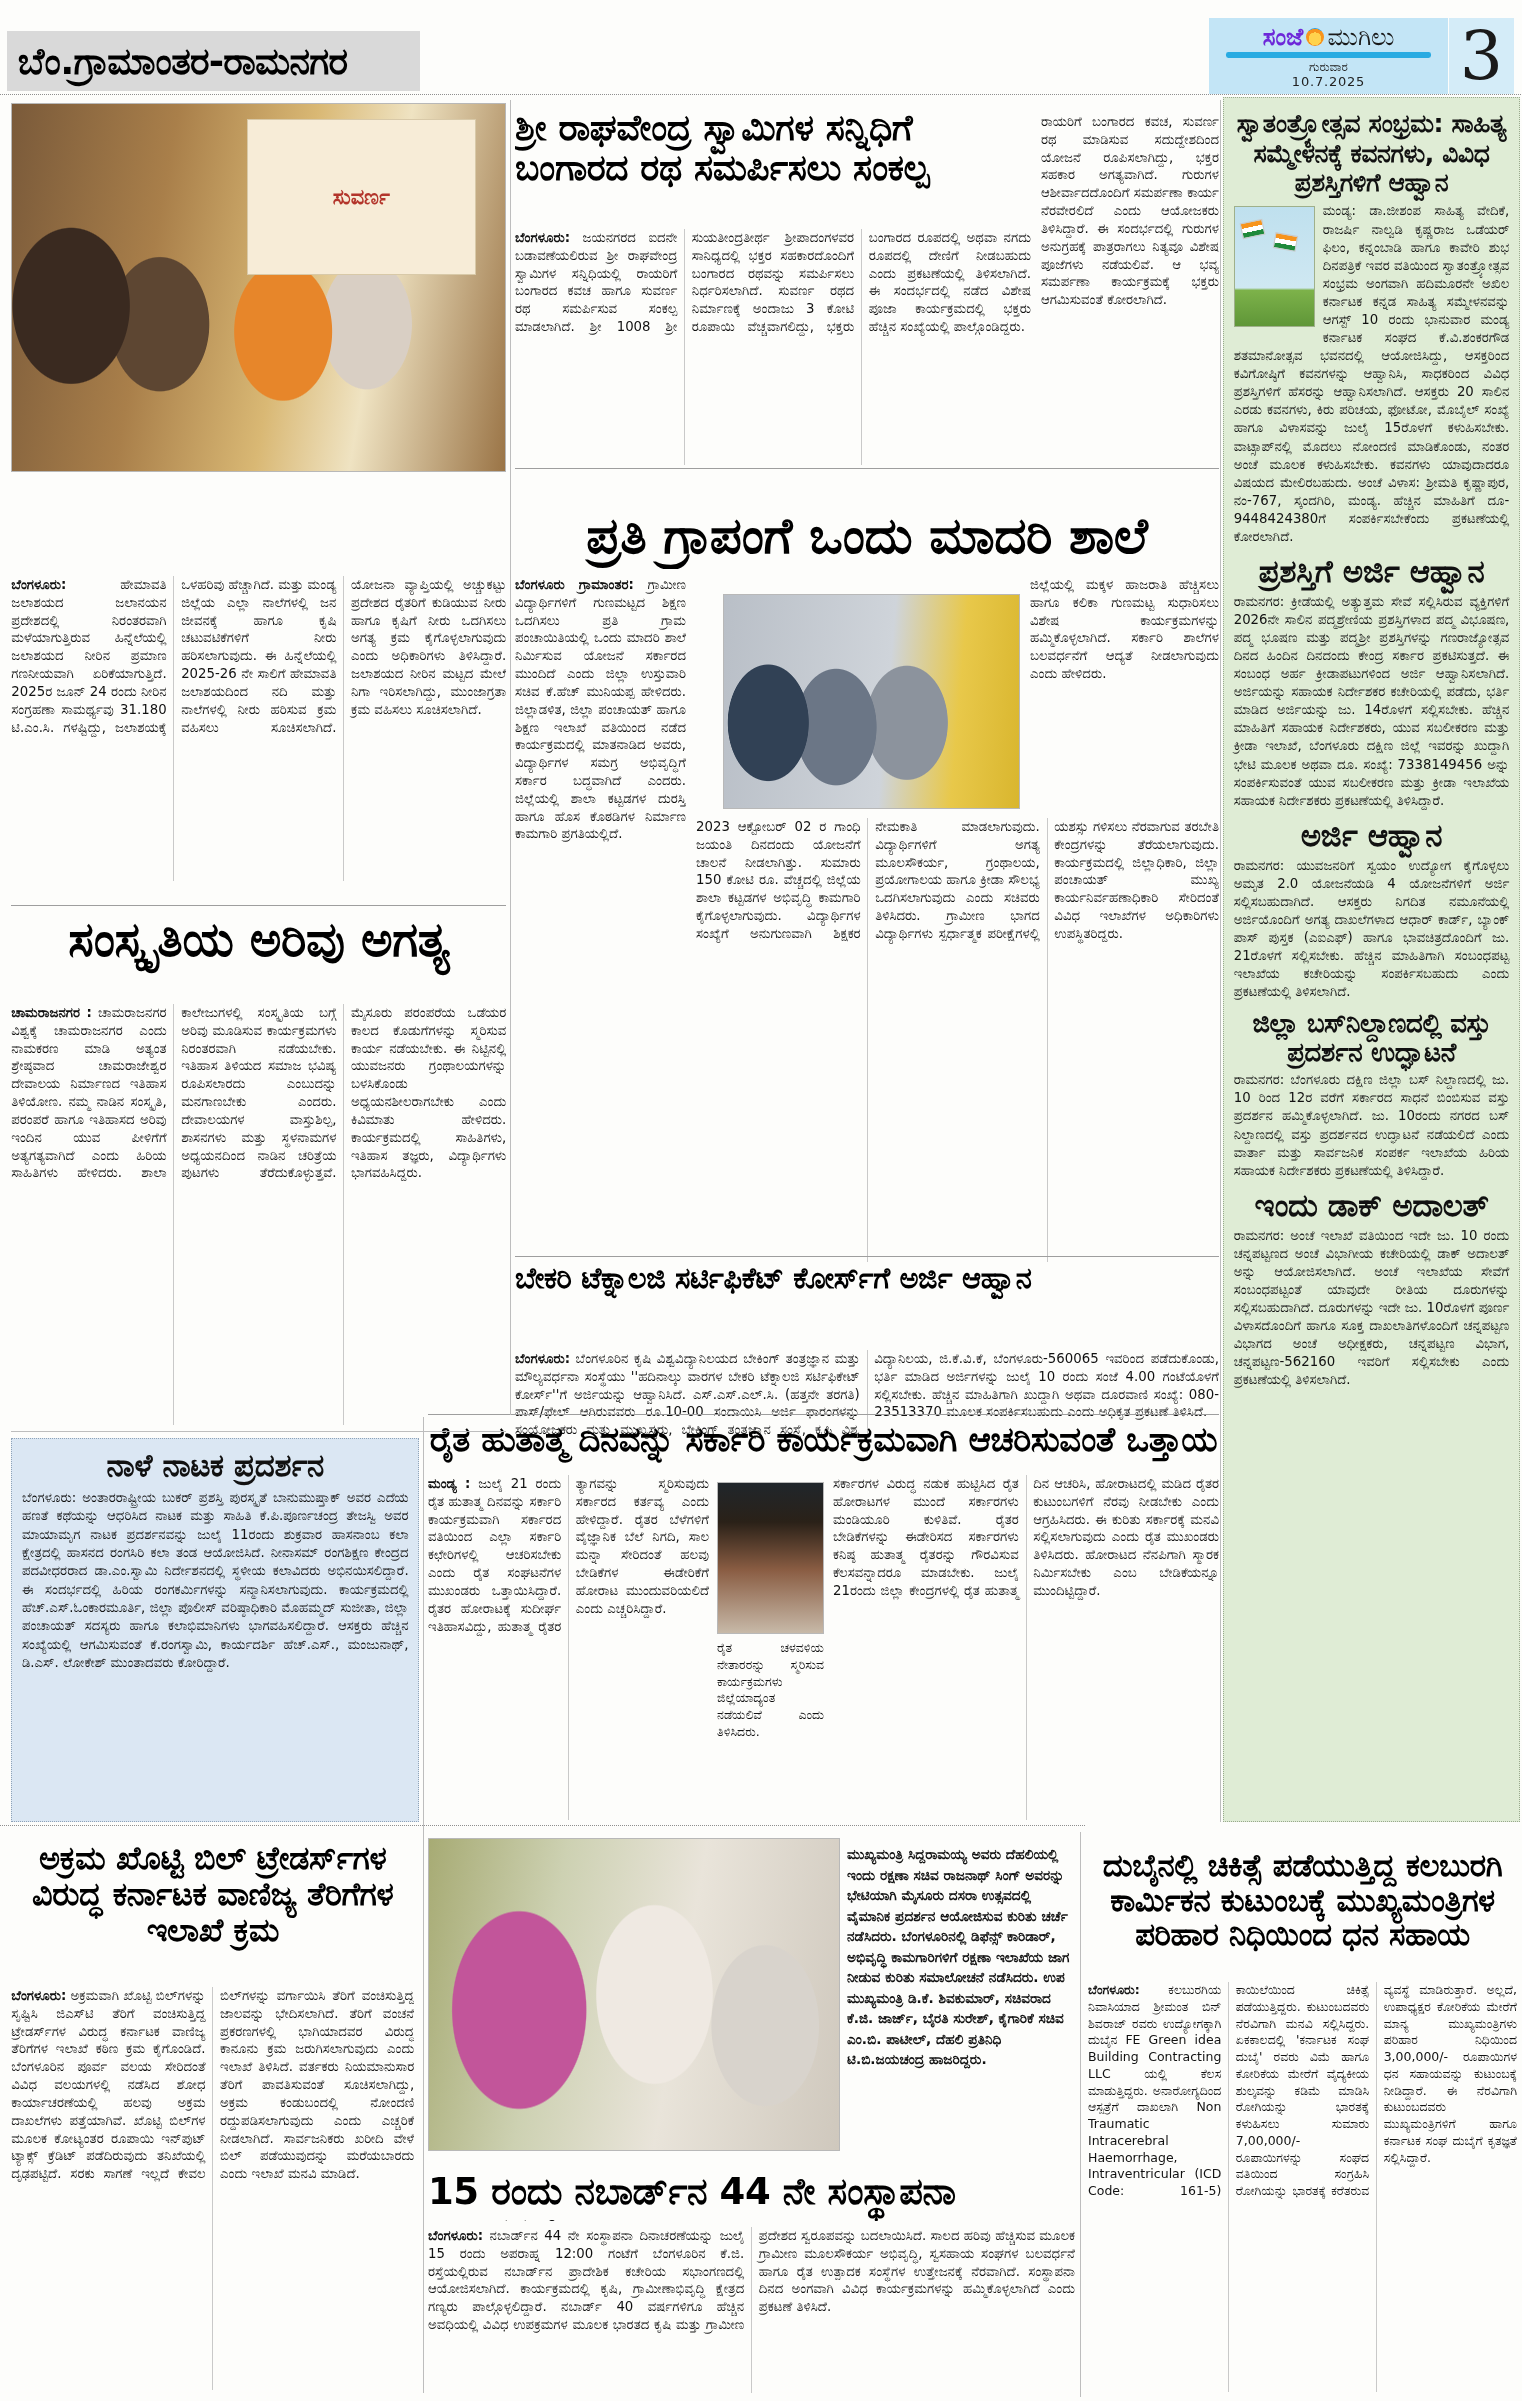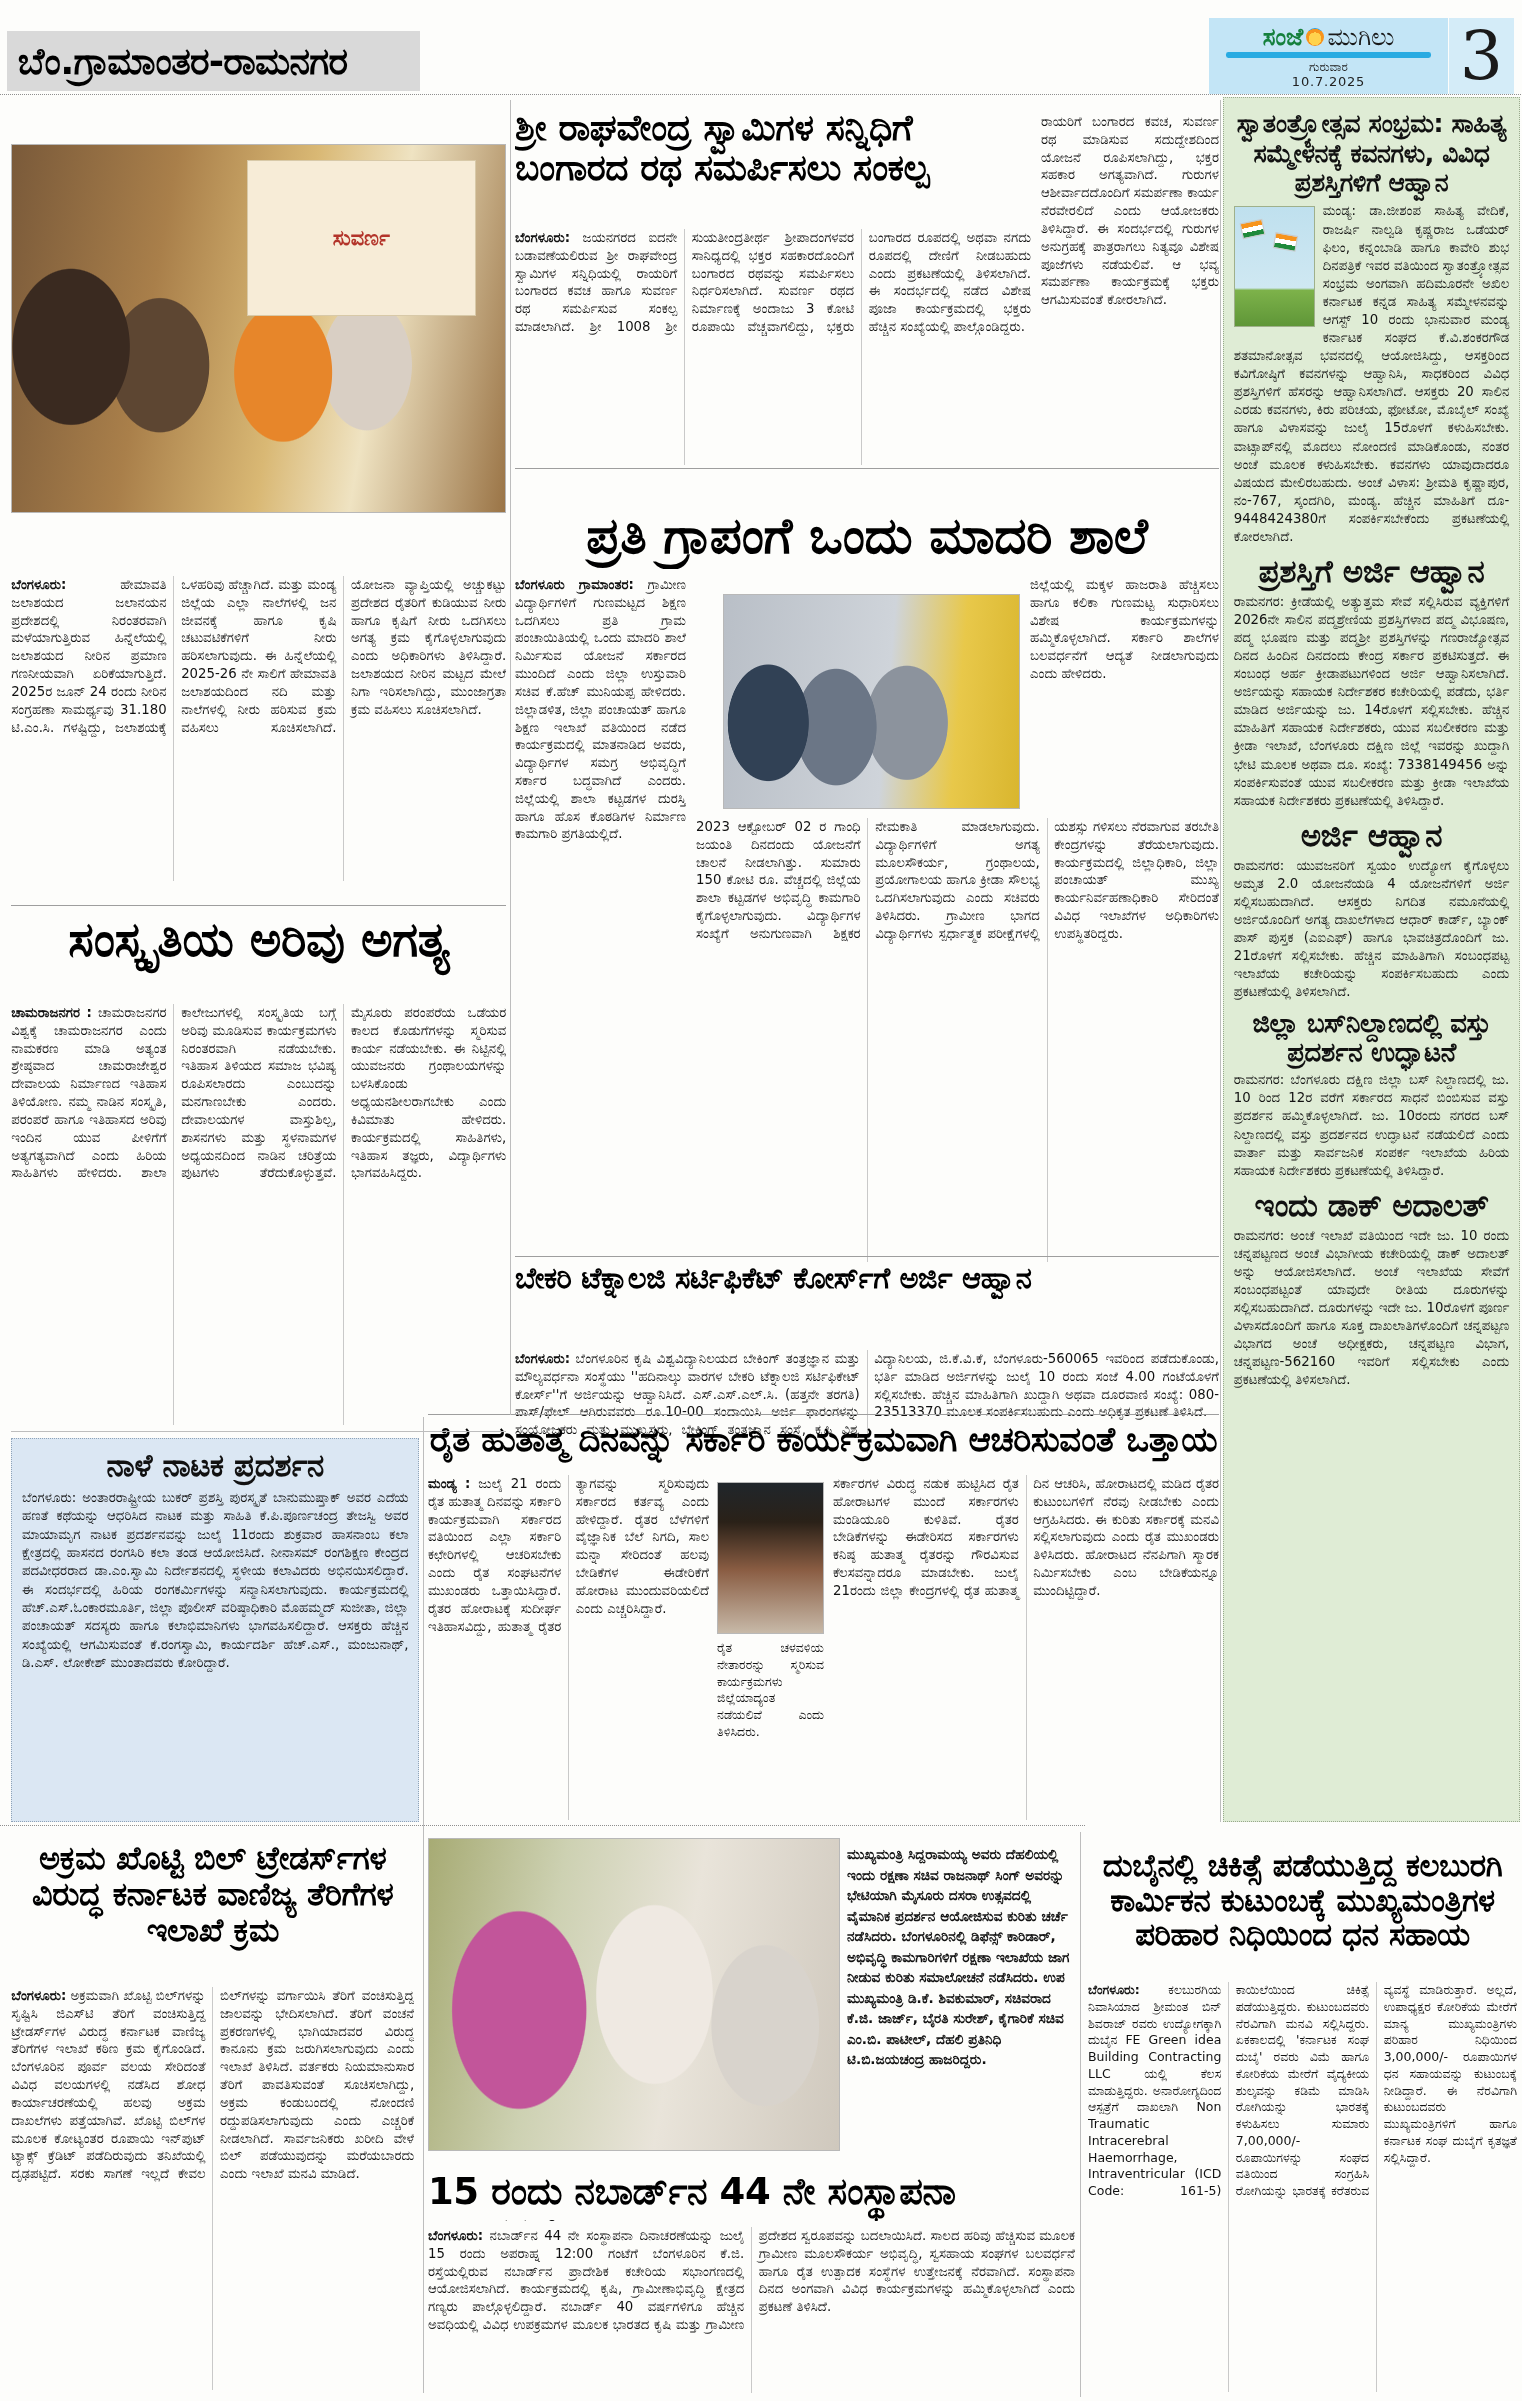--- a/index.html
+++ b/index.html
@@ -6,21 +6,21 @@
   body{font-family:"DejaVu Sans","Liberation Sans",sans-serif;color:#111;}
   #page{position:relative;width:1523px;height:2401px;background:#fdfdfb;overflow:hidden;}
 
   
   .section-box{position:absolute;left:6.5px;top:31px;width:413px;height:60px;background:#d9d9d9;
     display:flex;align-items:center;padding-left:11.3px;box-sizing:border-box;}
   .section-box span{font-size:37px;font-weight:bold;color:#000;letter-spacing:-0.8px;}
   .masthead{position:absolute;left:1209px;top:18px;width:239px;height:76px;background:#c3e5f6;
     display:flex;flex-direction:column;align-items:center;justify-content:flex-start;box-sizing:border-box;padding-top:4.8px;}
   .masthead .title{display:flex;align-items:center;gap:3.2px;}
-  .masthead .t1{color:#15803d;font-weight:bold;font-size:24px;}
+  .masthead .t1{color:#6d28d9;font-weight:bold;font-size:24px;}
   .masthead .t2{color:#1a1a1a;font-weight:normal;font-size:24px;text-align:right;}
   .sun-icon{width:18px;height:18px;border-radius:50%;
     background:radial-gradient(circle at 50% 60%, #ffd34d 0 45%, #f7941d 46% 70%, #2e9edb 71% 100%);}
   .masthead .bar{width:86%;height:5.6px;background:#29abe2;border-radius:2.4px;margin:1.6px 0 2.4px 0;}
   .masthead .day{font-size:12px;color:#222;}
   .masthead .date{font-size:13px;color:#222;letter-spacing:0.8px;}
   .pagenum{position:absolute;left:1449px;top:18px;width:65px;height:76px;background:#d4ecf8;
     display:flex;align-items:center;justify-content:center;}
   .pagenum span{font-family:"DejaVu Serif","Liberation Serif",serif;font-size:68px;line-height:1;color:#1a1a1a;}
 
@@ -36,21 +36,21 @@
   .vrule{position:absolute;width:0.8px;background:#bdbdbd;}
   .hrule{position:absolute;height:0.8px;background:#9e9e9e;}
 
   
   .photo{position:absolute;overflow:hidden;border:0.8px solid #b8b8b8;box-sizing:border-box;}
   .photo-temple{background:
      radial-gradient(97px 129px at 12% 55%, #3a2a20 0 60%, transparent 61%),
      radial-gradient(89px 121px at 30% 60%, #5d4632 0 55%, transparent 56%),
      radial-gradient(97px 137px at 55% 62%, #e7862a 0 50%, transparent 51%),
      radial-gradient(89px 129px at 72% 60%, #d9cfc4 0 50%, transparent 51%),
-     linear-gradient(100deg,#7a5a3a 0%,#a97f4a 30%,#d9b874 55%,#efe3c2 72%,#9a7446 100%); margin-top: 41px;}
+     linear-gradient(100deg,#7a5a3a 0%,#a97f4a 30%,#d9b874 55%,#efe3c2 72%,#9a7446 100%);}
   .temple-banner{position:absolute;right:6%;top:4%;width:46%;height:42%;background:#f7ecd7;
      display:flex;align-items:center;justify-content:center;border:0.8px solid #d8c9a8;}
   .temple-banner span{color:#b3342a;font-weight:bold;font-size:21px;}
   .photo-school{background:
      radial-gradient(73px 105px at 15% 60%, #314155 0 55%, transparent 56%),
      radial-gradient(73px 105px at 38% 62%, #6b7686 0 55%, transparent 56%),
      radial-gradient(81px 113px at 62% 60%, #8c939d 0 50%, transparent 51%),
      linear-gradient(95deg,#b9bfc7 0%,#cfd4da 55%,#e8c84a 78%,#d9b62e 100%);}
   .photo-farmer{background:linear-gradient(180deg,#20262b 0%,#2a2118 26%,#8a5d43 58%,#c7b9a8 100%);}
   .photo-cm{background:

